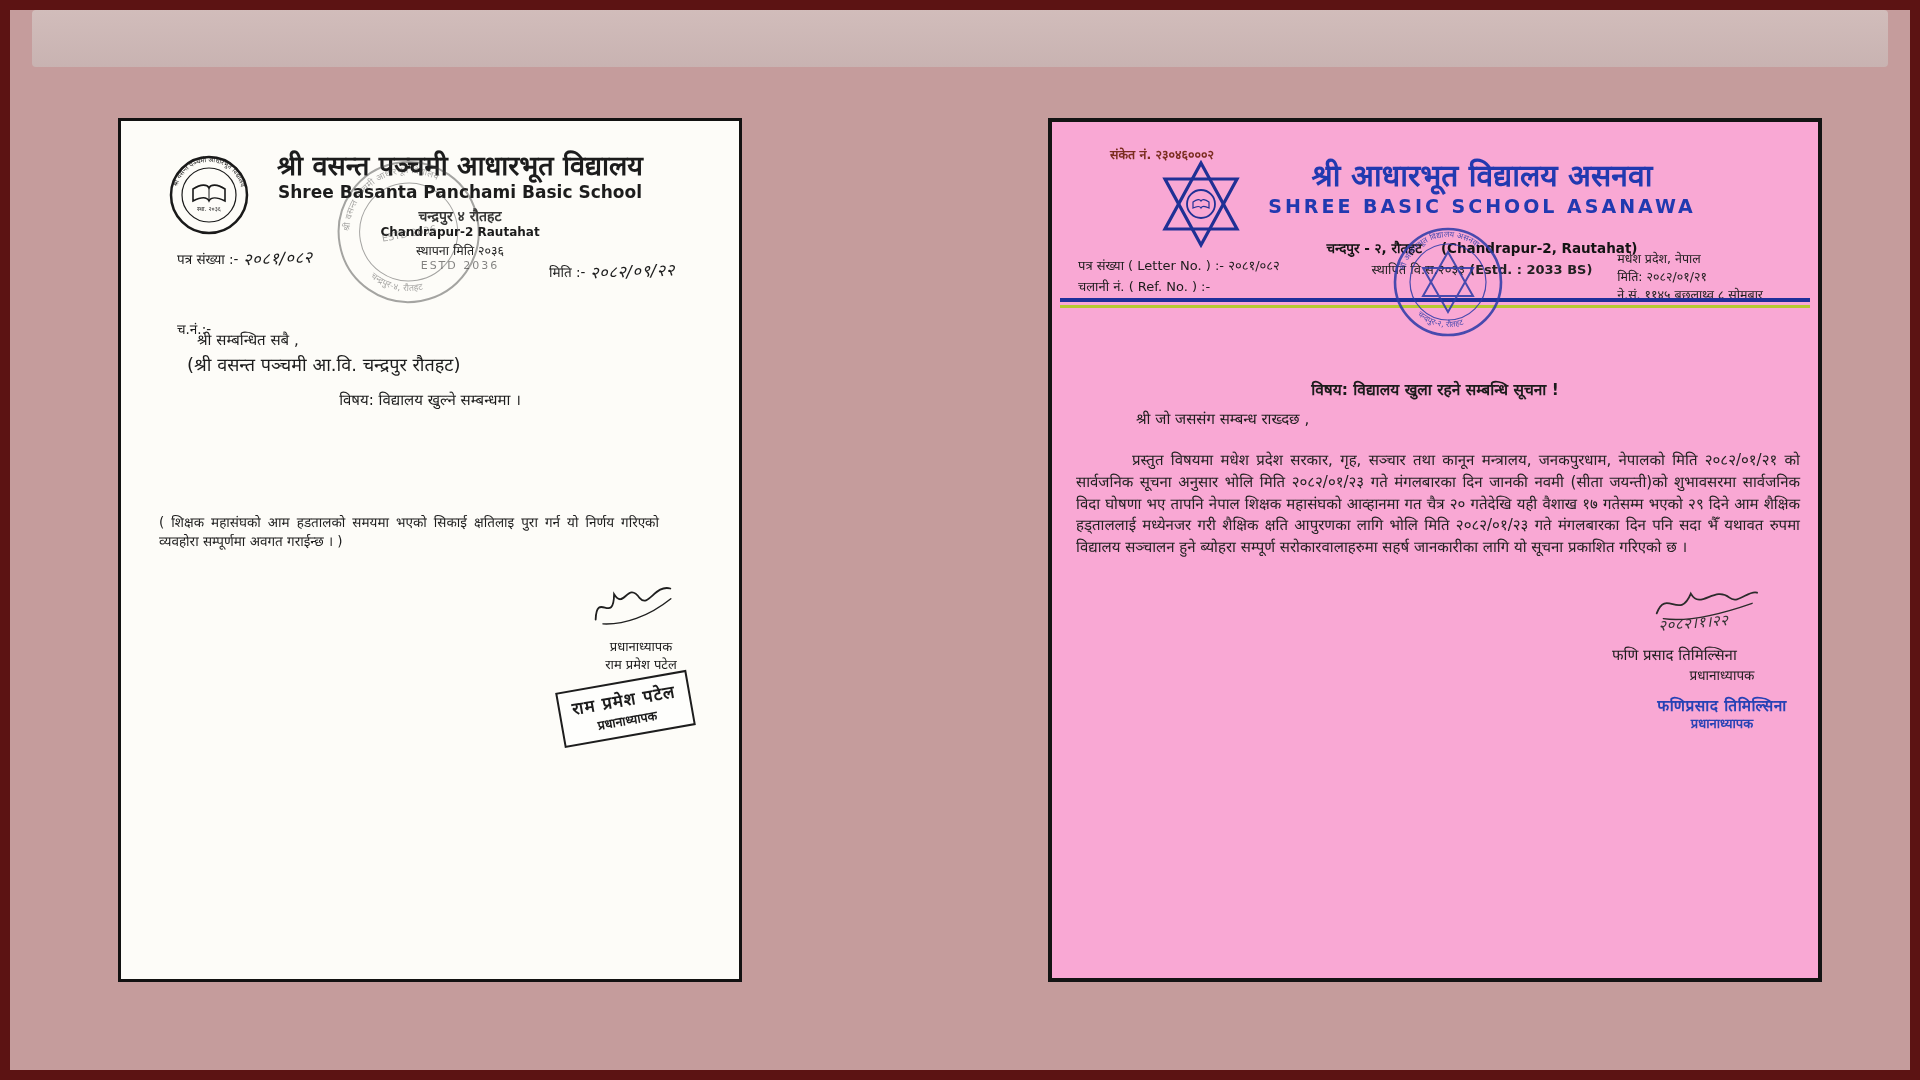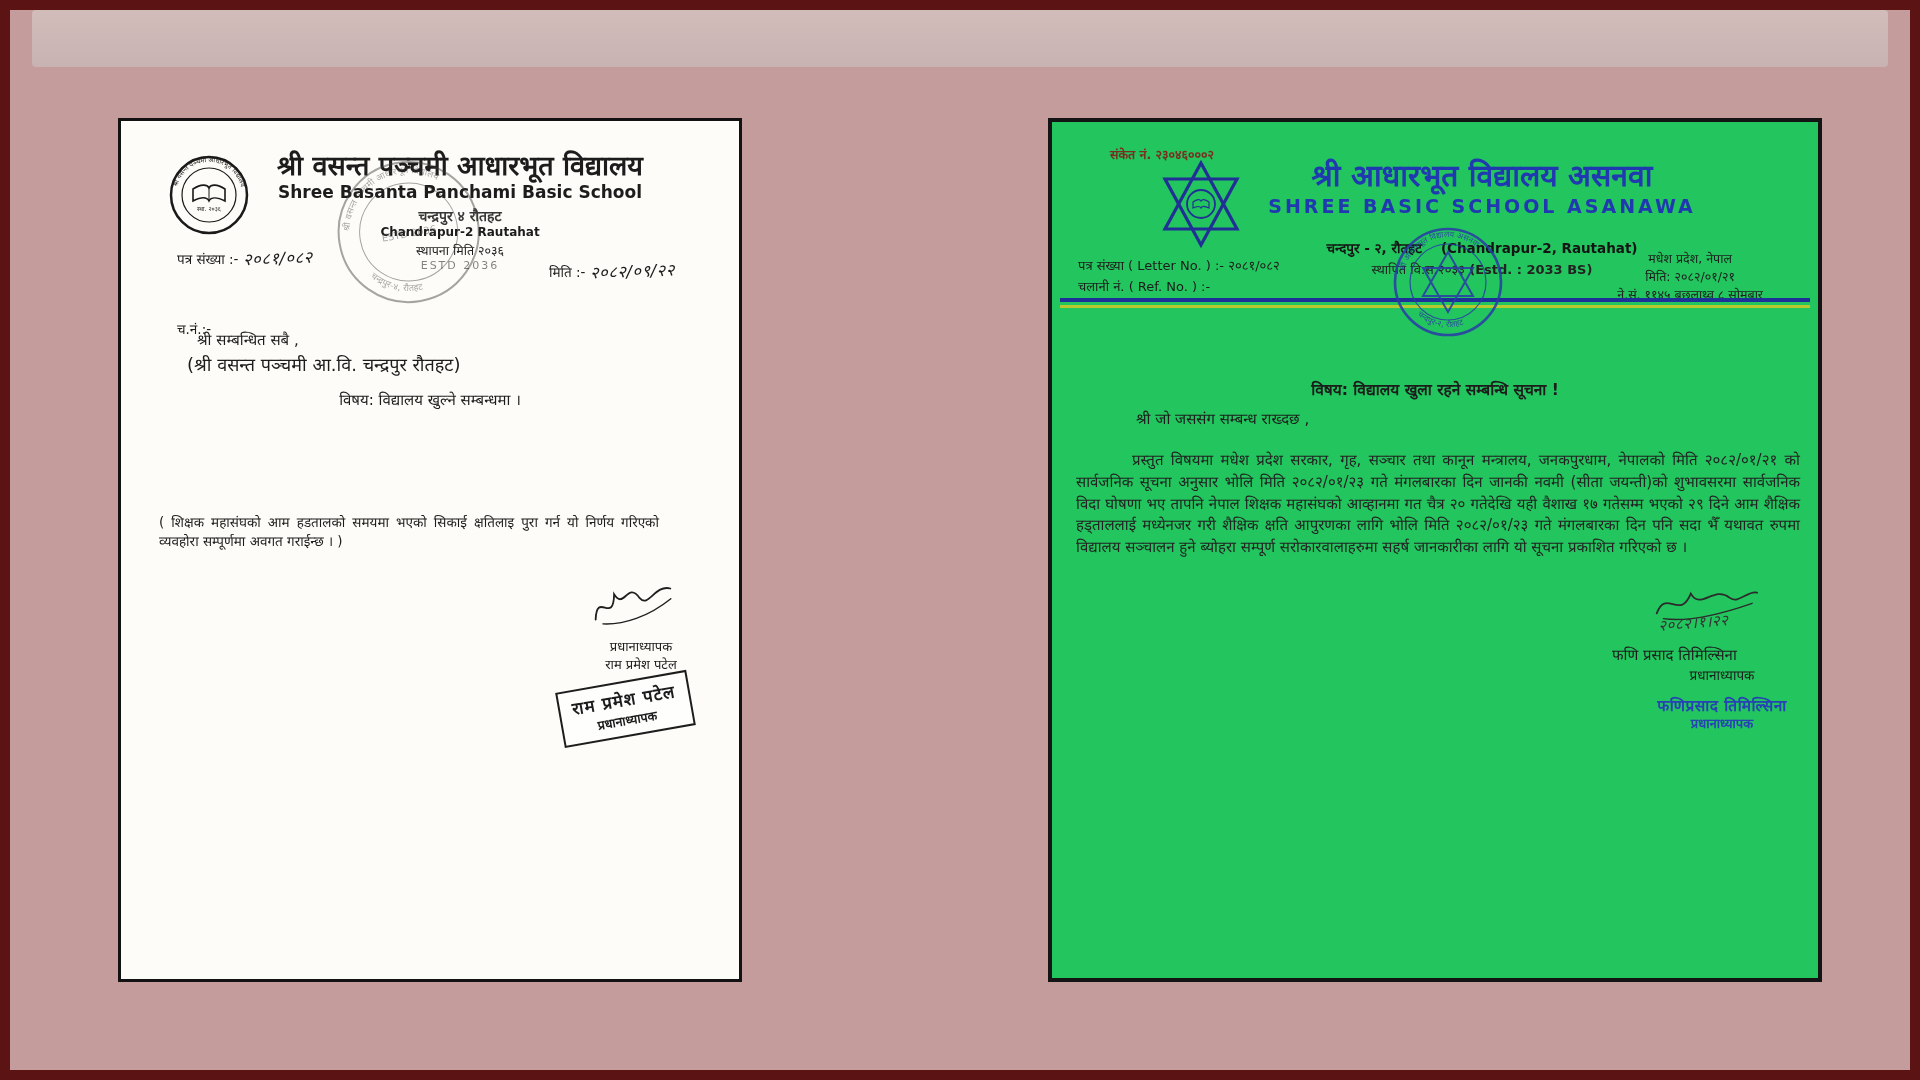--- a/index.html
+++ b/index.html
@@ -2,21 +2,21 @@
 <html><head>
 <meta charset="utf-8">
 <style>
   html,body{margin:0;padding:0;width:1920px;height:1080px;overflow:hidden;
     font-family:"DejaVu Sans",sans-serif;background:#5c1313;}
   .scene{position:absolute;inset:0;background:#c59c9c;border:10px solid #5c1313;box-sizing:border-box;}
   .top-band{position:absolute;left:22px;top:0px;width:1856px;height:57px;
     background:linear-gradient(#d8cecb,#cabfbd);opacity:.65;border-radius:4px;}
   .page{position:absolute;top:108px;height:864px;background:#fdfcf8;box-sizing:border-box;color:#1c1c1c;}
   .page--left{left:108px;width:624px;border:3px solid #121212;}
-  .page--right{left:1038px;width:774px;border:4px solid #141414;background:#22c55e;}
+  .page--right{left:1038px;width:774px;border:4px solid #141414;background:#f9a8d4;}
   .abs{position:absolute;}
   .ctr{text-align:center;}
   .bold{font-weight:bold;}
   .hand{font-style:italic;letter-spacing:.5px;}
   
   .l-head{left:96px;top:30px;width:486px;}
   .l-title-np{font-size:27px;font-weight:bold;line-height:1.1;}
   .l-title-en{font-size:17px;font-weight:bold;margin-top:1px;}
   .l-addr-np{font-size:14px;font-weight:bold;margin-top:4px;opacity:.88;}
   .l-addr-en{font-size:12px;font-weight:bold;}
@@ -44,21 +44,21 @@
   
   .r-code{left:58px;top:24px;font-size:12.5px;color:#7b2d20;font-weight:bold;}
   .r-star{left:104px;top:34px;}
   .r-head{left:180px;top:38px;width:500px;}
   .r-title-np{font-size:30px;font-weight:bold;color:#2139b0;line-height:1.05;}
   .r-title-en{font-size:19px;font-weight:bold;color:#2139b0;letter-spacing:3px;margin-top:3px;}
   .r-addr{font-size:13.5px;font-weight:bold;margin-top:22px;color:#141414;}
   .r-estd{font-size:13px;margin-top:3px;color:#222;}
   .r-meta-l1{left:26px;top:134px;font-size:13px;}
   .r-meta-l2{left:26px;top:155px;font-size:13px;}
-  .r-meta-r{right:55px;top:128px;font-size:12.5px;text-align:center;line-height:1.45;}
+  .r-meta-r{right:55px;top:128px;font-size:12.5px;text-align:left;line-height:1.45;}
   .r-rule-blue{left:8px;top:176px;width:750px;height:4px;background:#1e2f9a;}
   .r-rule-green{left:8px;top:183px;width:750px;height:3px;background:#b6ca30;}
   .r-stamp{left:340px;top:104px;opacity:.85;}
   .r-subject{left:0;top:256px;width:100%;font-size:15.5px;font-weight:bold;}
   .r-salut{left:84px;top:286px;font-size:15px;}
   .r-body{left:24px;top:328px;width:724px;font-size:15px;line-height:1.45;
     text-align:justify;text-indent:56px;color:#222;}
   .r-sign{left:600px;top:460px;transform:rotate(-6deg);}
   .r-sig-date{left:606px;top:490px;font-size:15px;transform:rotate(-5deg);color:#333;}
   .r-sig-name{left:560px;top:522px;width:220px;font-size:15px;text-align:left;}

